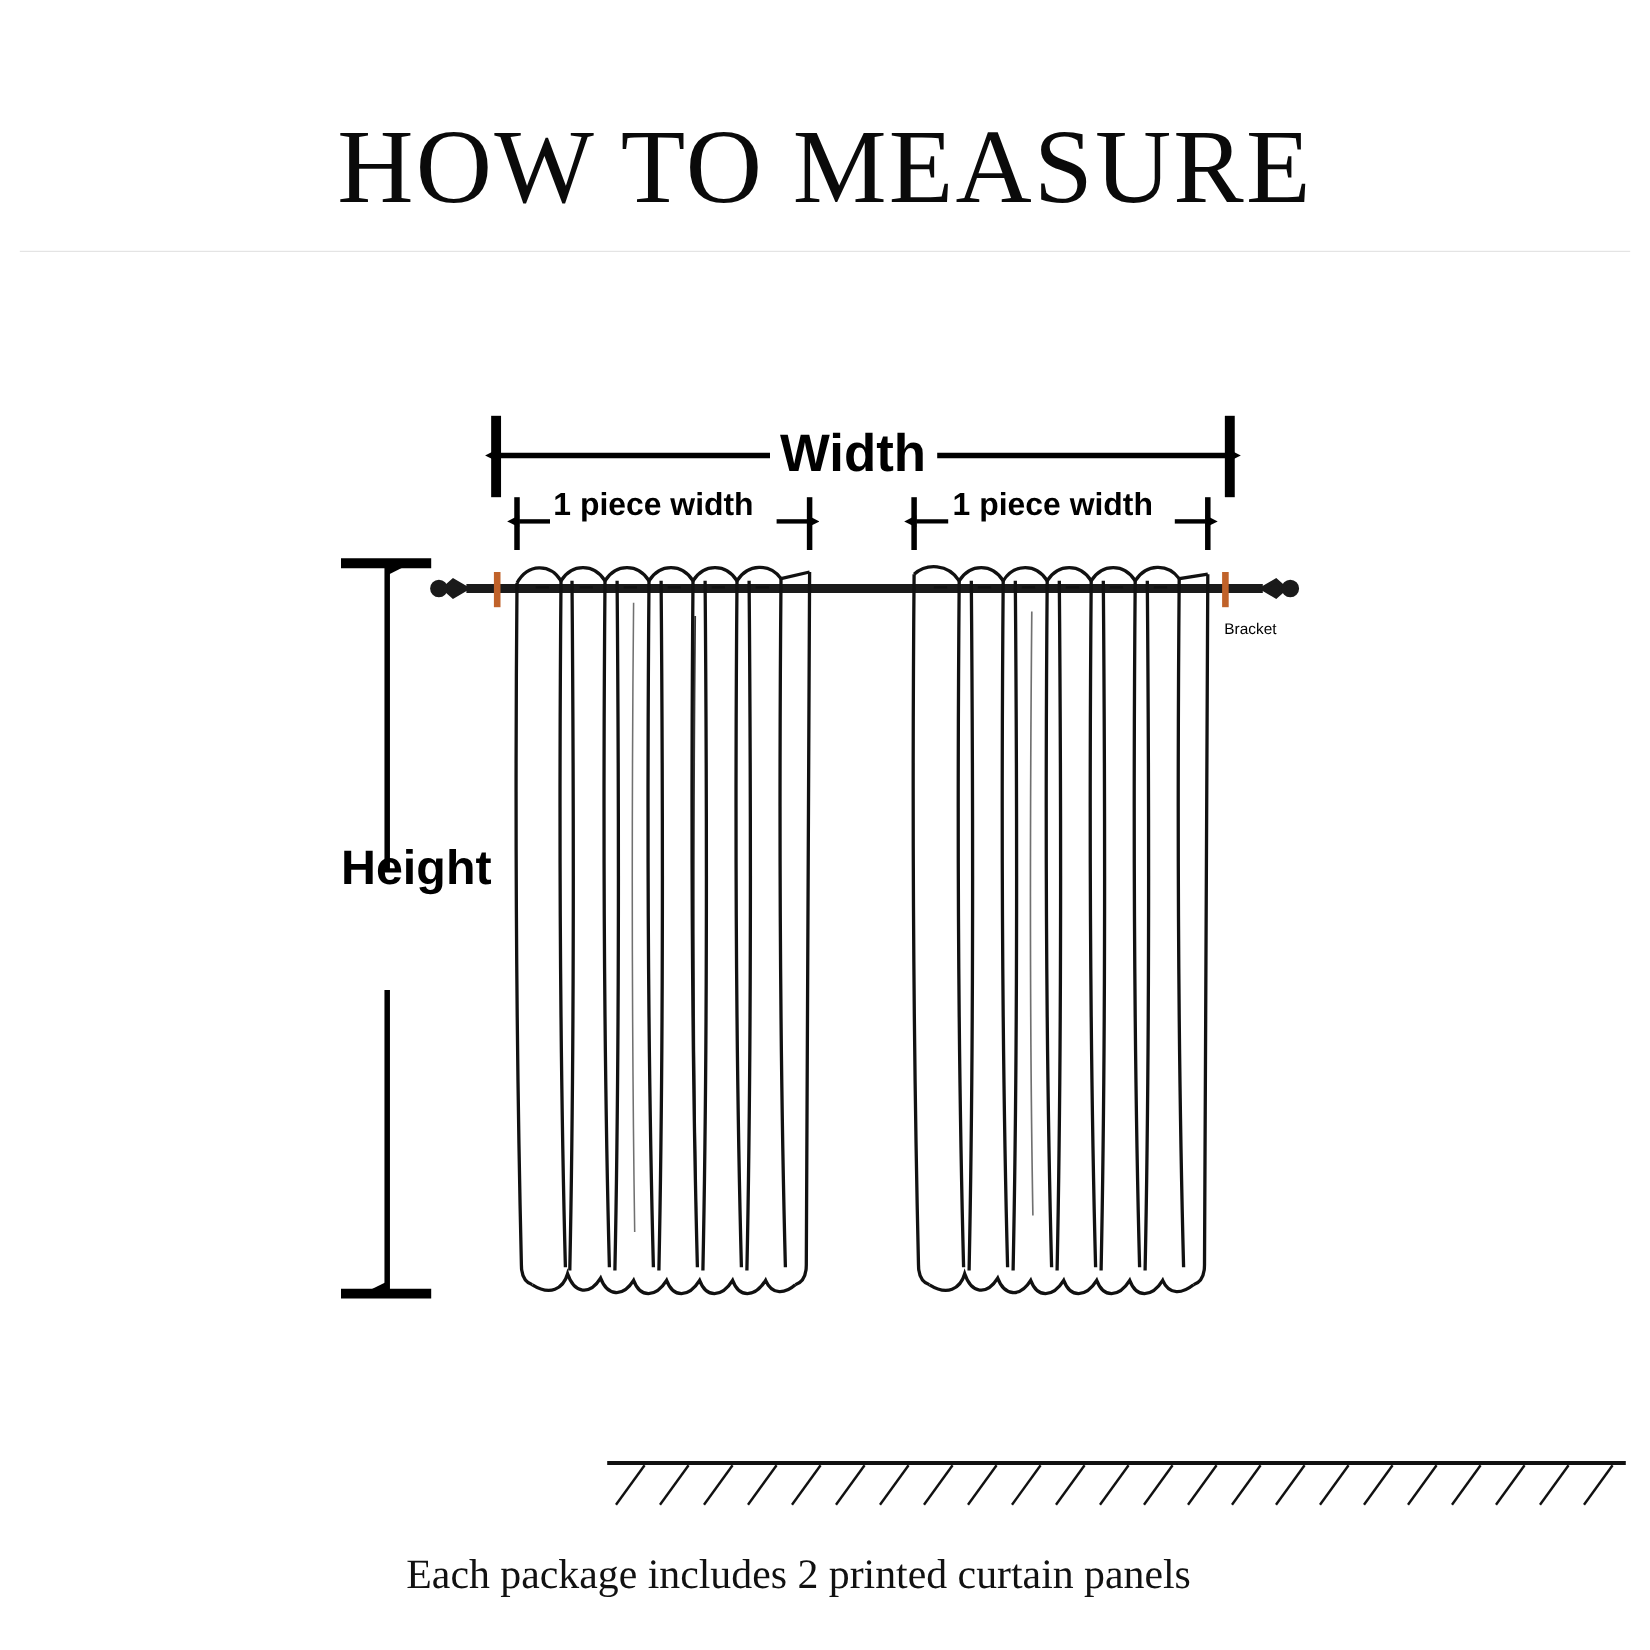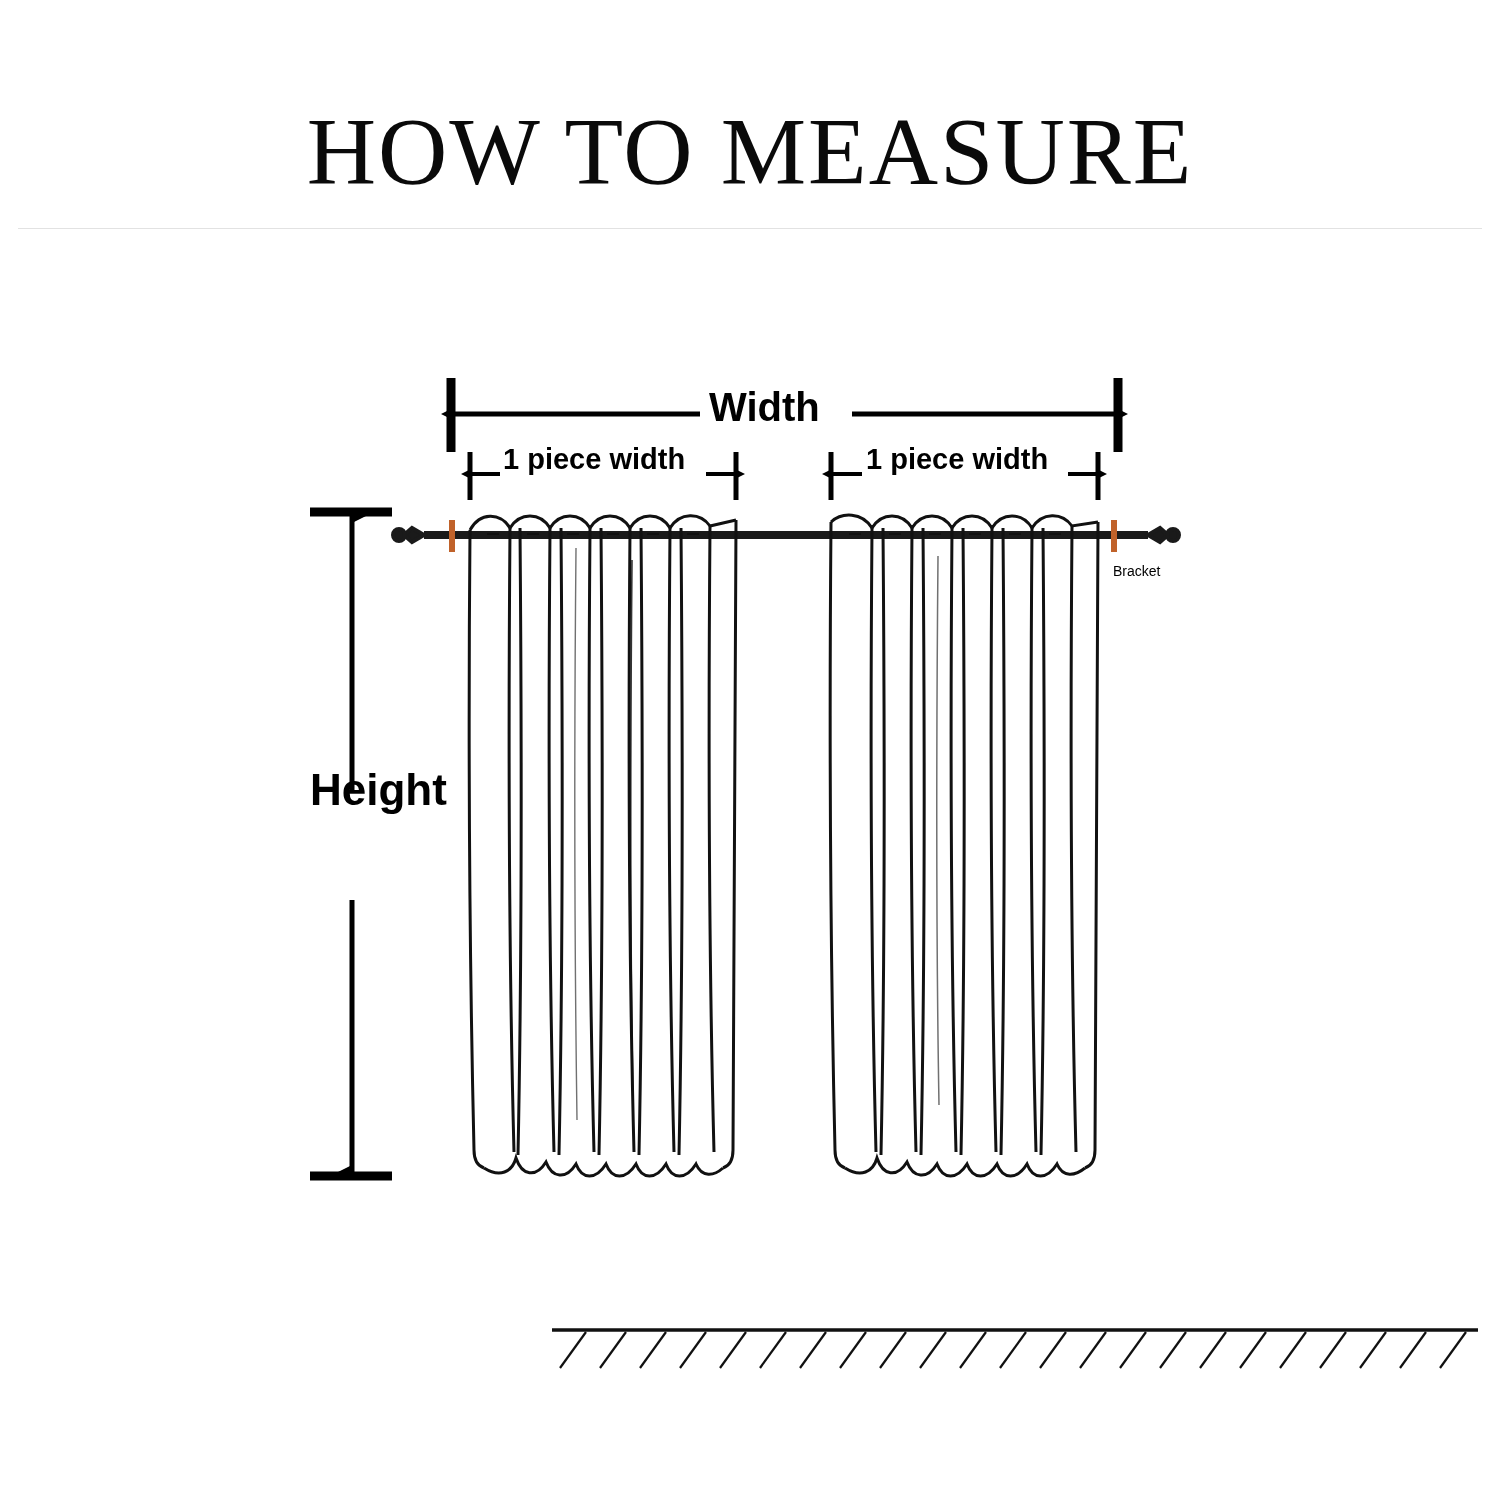--- a/index.html
+++ b/index.html
@@ -54,21 +54,21 @@
   
   .lbl {
     position: absolute;
     color: #000;
     white-space: nowrap;
     font-family: "Liberation Sans", sans-serif;
   }
   .lbl-width {
     left: 709px;
     top: 385px;
-    font-size: 40px;
+    font-size: 48px;
     font-weight: 700;
   }
   .lbl-piece-left {
     left: 503px;
     top: 443px;
     font-size: 29px;
     font-weight: 700;
   }
   .lbl-piece-right {
     left: 866px;
@@ -296,14 +296,15 @@
         <line x1="1440" y1="1368" x2="1466" y2="1332"></line>
       </g>
     </g>
   </svg>
 
   <div class="lbl lbl-width">Width</div>
   <div class="lbl lbl-piece-left">1 piece width</div>
   <div class="lbl lbl-piece-right">1 piece width</div>
   <div class="lbl lbl-height">Height</div>
   <div class="lbl lbl-bracket">Bracket</div>
+  <div class="lbl lbl-footer">Each package includes 2 printed curtain panels</div>
 
 </div>
 
 </body></html>

